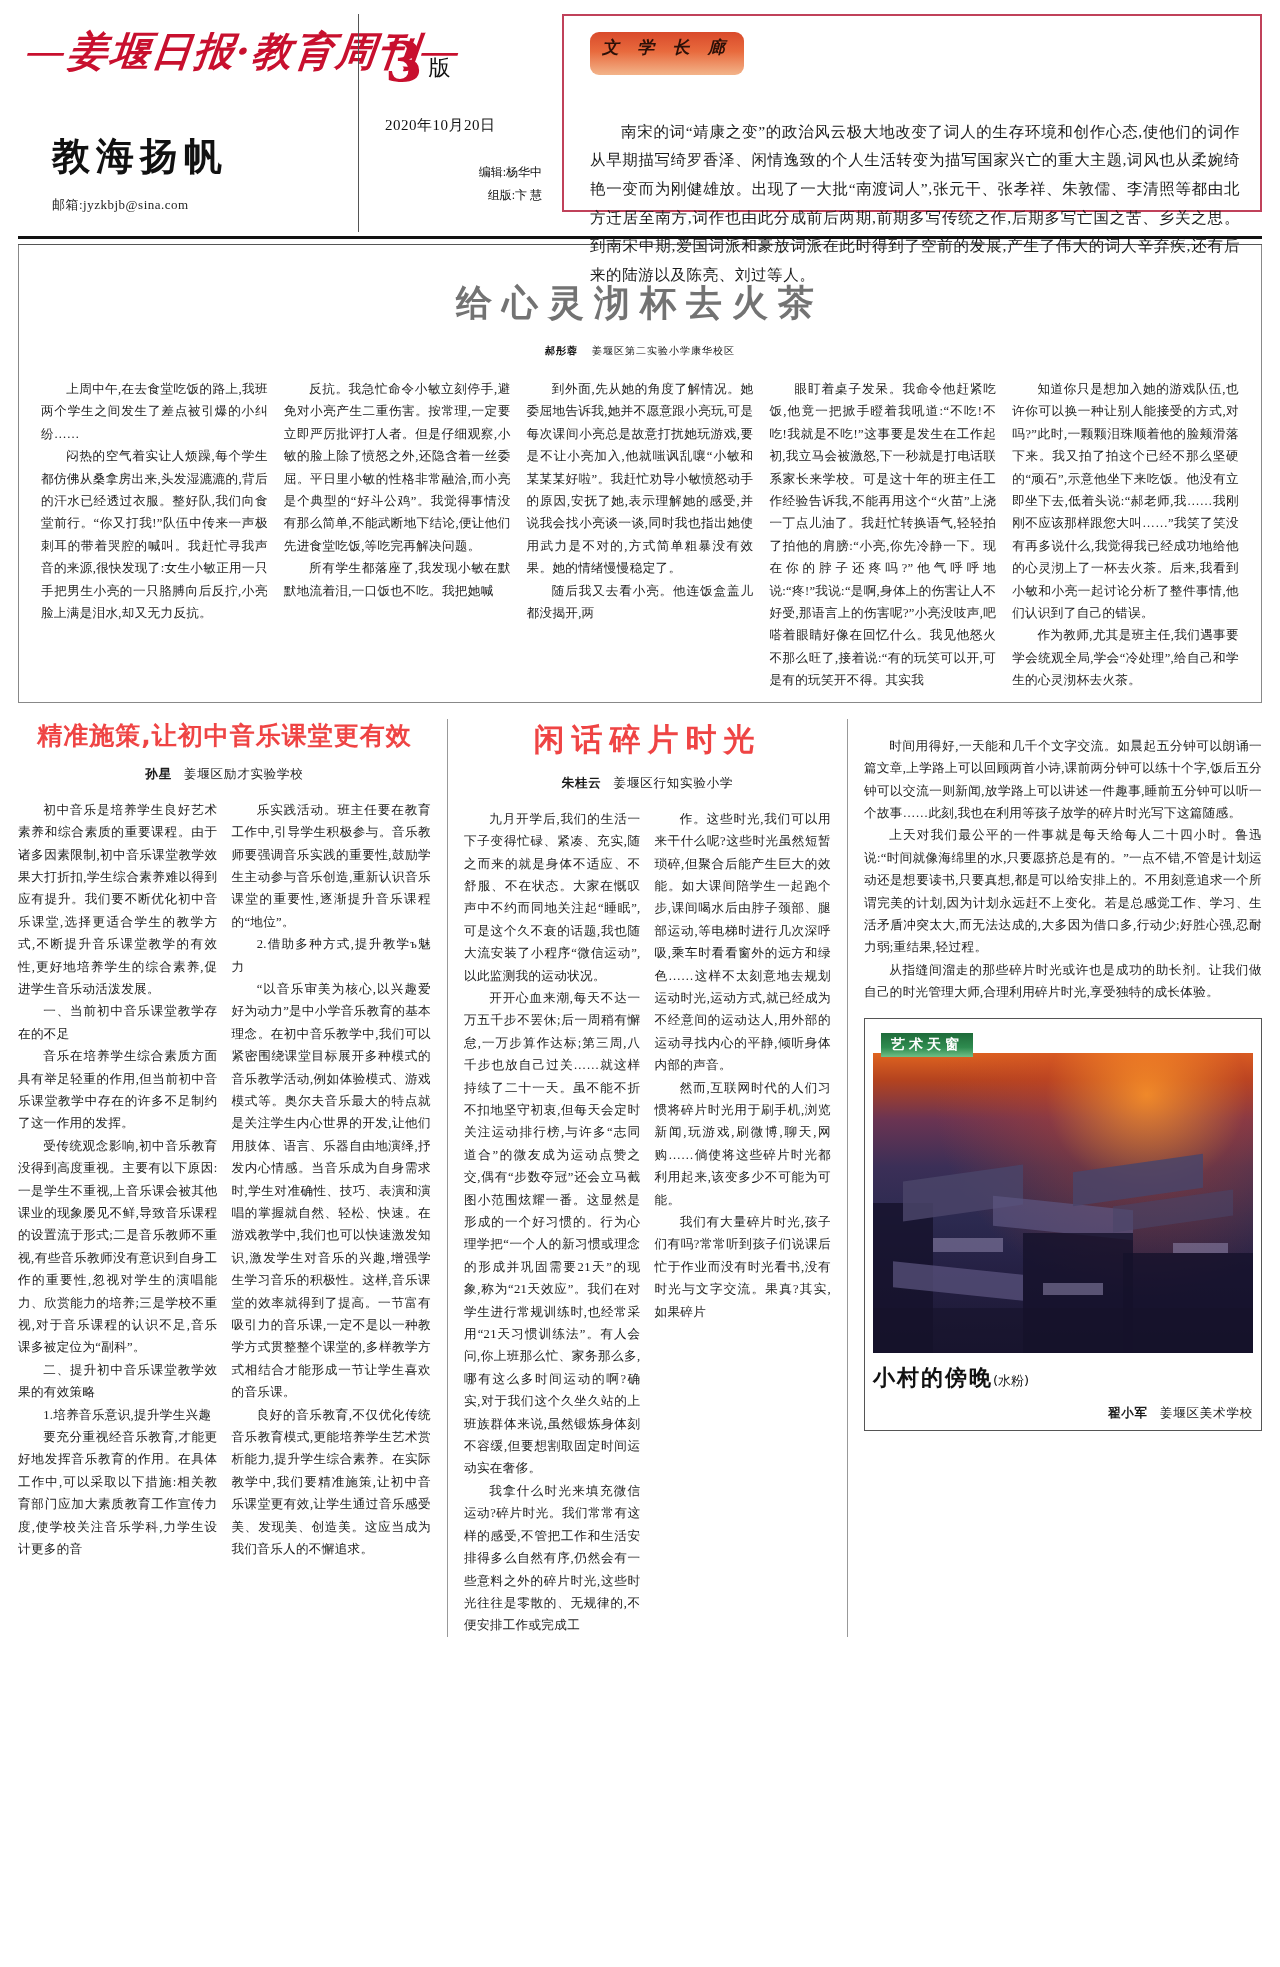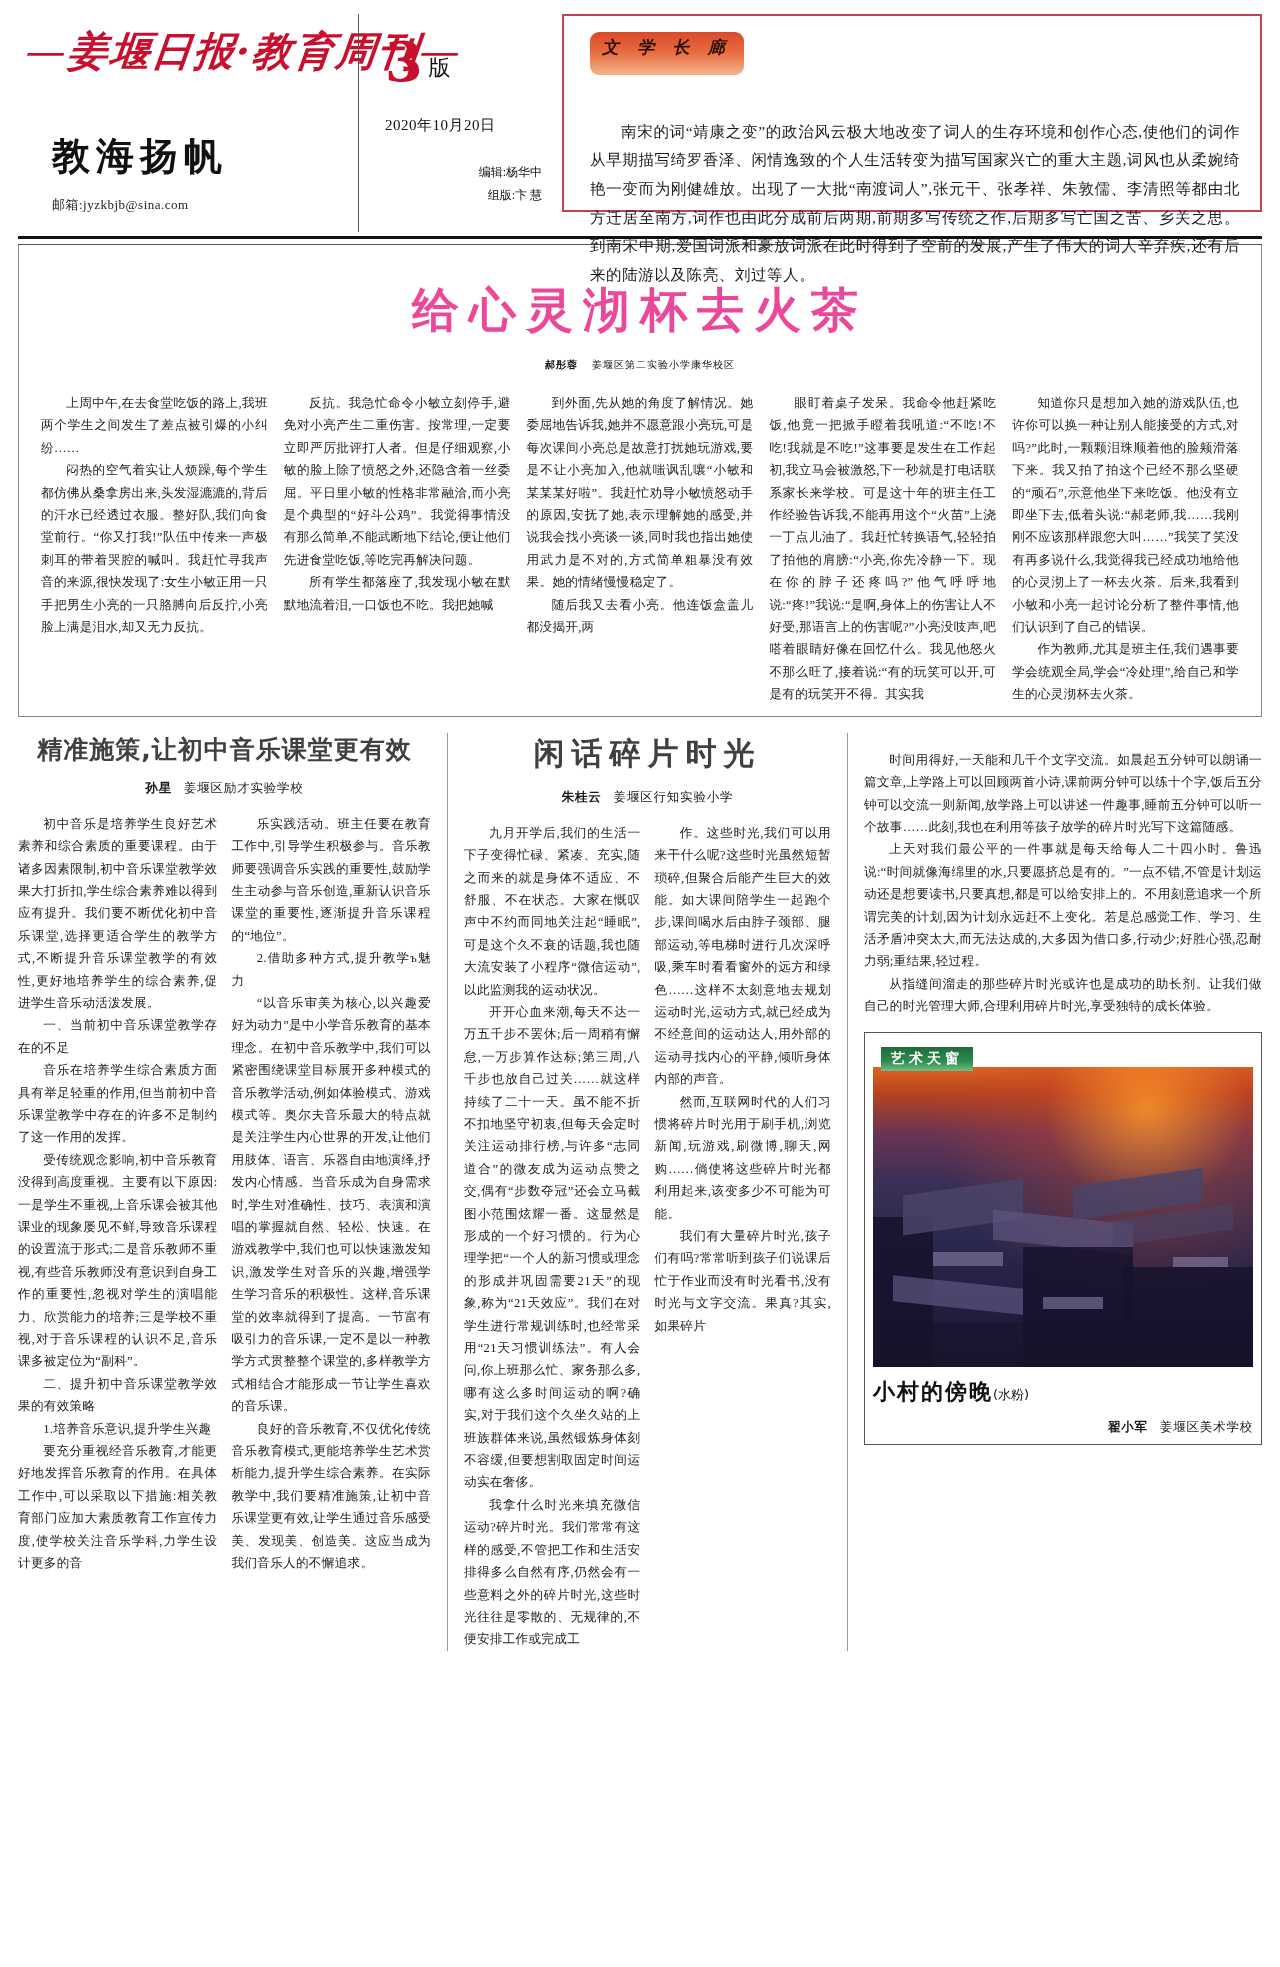--- a/index.html
+++ b/index.html
@@ -47,22 +47,22 @@
   .lit-body{margin-top:14px;font-size:15.5px;line-height:1.85;text-align:justify;color:#1b1b1b;font-family:"Liberation Serif",serif;letter-spacing:.6px;}
 
   
   .rule-thick{border-top:3px solid #111;margin:4px 18px 0 18px;}
   .rule-thin{border-top:1px solid #555;margin:5px 18px 0 18px;}
 
   
   .feature{margin:0 18px;padding-top:26px;border:1px solid #888;border-top:none;box-sizing:border-box;}
   .feature-inner{padding:0 22px 10px 22px;}
   .feature-title{
-    text-align:center;font-size:47px;font-weight:700;letter-spacing:10px;
-    font-family:"DejaVu Serif","Liberation Serif",serif;color:#ec4899;margin:8px 0 0 0;
+    text-align:center;font-size:36px;font-weight:700;letter-spacing:10px;
+    font-family:"DejaVu Serif","Liberation Serif",serif;color:#737373;margin:8px 0 0 0;
   }
   .feature-byline{text-align:center;font-size:10px;margin-top:16px;color:#111;letter-spacing:1px;}
   .feature-byline b{font-weight:700;margin-right:14px;}
 
   .cols-5{display:flex;gap:16px;margin-top:20px;}
   .cols-5 .col{flex:1;}
 
   .body-text{
     font-size:12.6px;line-height:1.78;text-align:justify;color:#1c1c1c;
     font-family:"Liberation Serif","DejaVu Serif",serif;letter-spacing:.3px;
@@ -70,21 +70,21 @@
   .body-text p{margin:0 0 0 0;text-indent:2em;}
 
   
   .lower{display:flex;margin:16px 18px 0 18px;gap:0;}
   .lower-col{box-sizing:border-box;}
   .sec-a{width:430px;padding-right:16px;border-right:1px solid #999;}
   .sec-b{width:400px;padding:0 16px;border-right:1px solid #999;}
   .sec-c{width:414px;padding-left:16px;}
 
   .sec-title{
-    text-align:center;font-weight:700;color:#404040;
+    text-align:center;font-weight:700;color:#ef4444;
     font-family:"DejaVu Sans","Liberation Sans",sans-serif;
   }
   .sec-title.a{font-size:25px;letter-spacing:1px;}
   .sec-title.b{font-size:31px;letter-spacing:7px;}
   .sec-byline{text-align:center;font-size:12.5px;margin-top:14px;letter-spacing:.8px;}
   .sec-byline b{font-weight:700;margin-right:12px;}
 
   .cols-2{display:flex;gap:14px;margin-top:16px;}
   .cols-2 .col{flex:1;}
   .col-single{margin-top:16px;}

